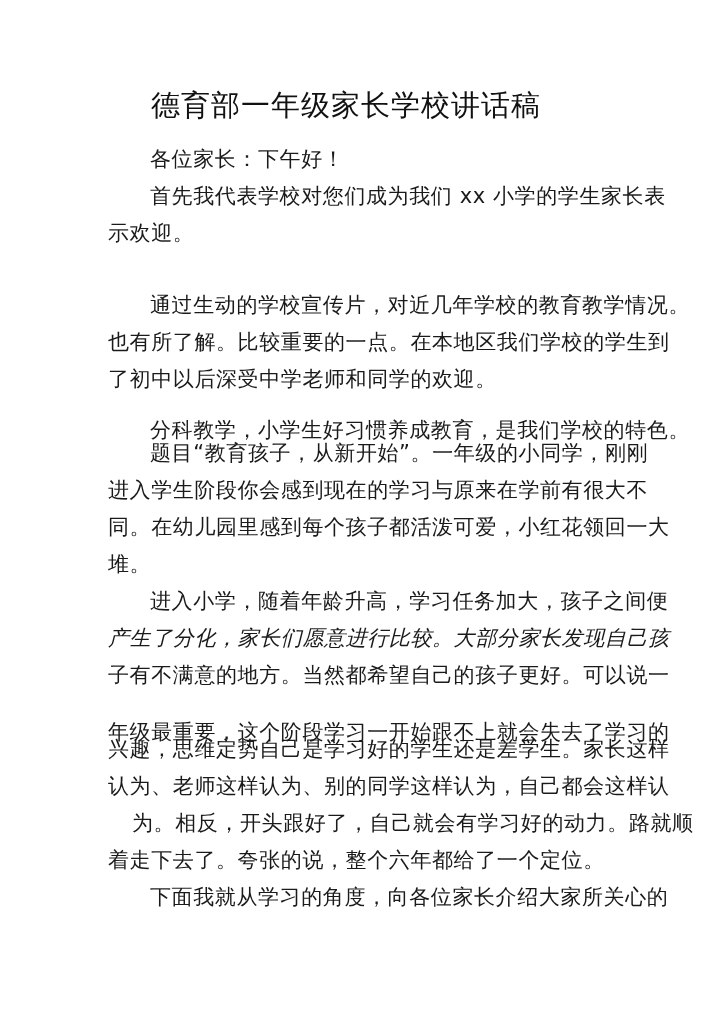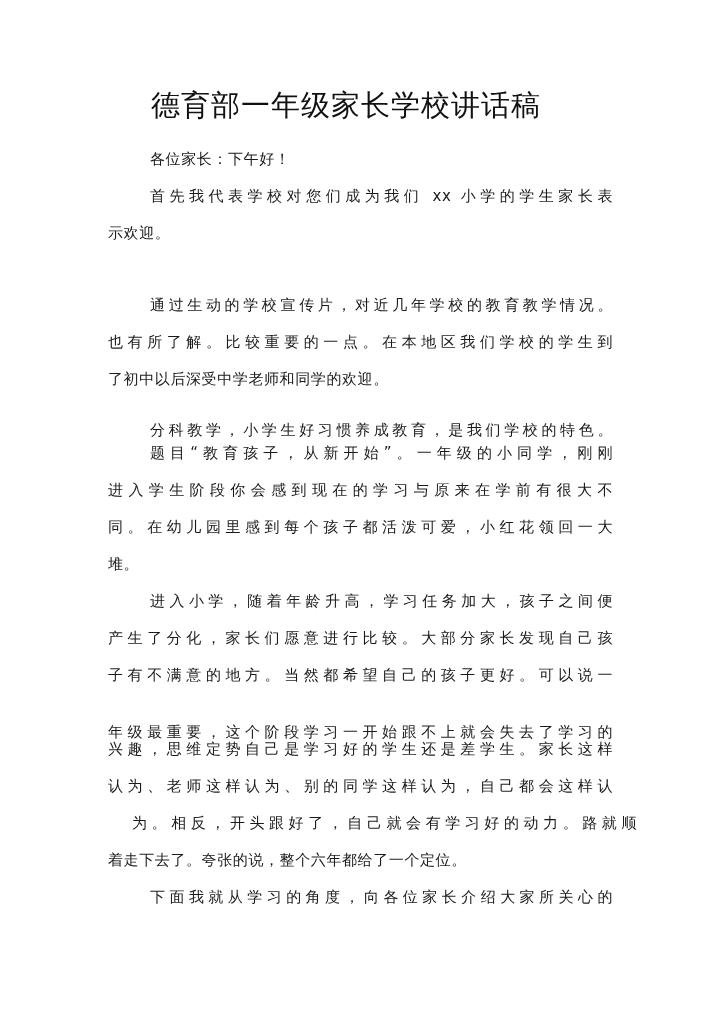--- a/index.html
+++ b/index.html
@@ -1,21 +1,21 @@
 <!DOCTYPE html>
 <html><head>
   <meta charset="utf-8">
   <style>
     html, body { margin: 0; padding: 0; background: #ffffff; }
     body { width: 720px; height: 1017px; position: relative; overflow: hidden;
            font-family: "DejaVu Sans", "Liberation Sans", sans-serif; color: #1a1a1a; }
     .page { position: absolute; left: 0; top: 0; width: 720px; height: 1017px; background: #fff; }
     .title { position: absolute; left: 0; width: 692px; top: 86px; text-align: center;
              font-family: "DejaVu Serif", "Liberation Serif", serif; font-size: 29px; letter-spacing: 1px; color: #111; }
-    .line { position: absolute; left: 108px; width: 505px; font-size: 15px; white-space: nowrap;
+    .line { position: absolute; left: 108px; width: 505px; font-size: 21px; white-space: nowrap;
             letter-spacing: 0.6px; line-height: 26px; }
     .indent { left: 150px; width: 463px; }
     .justify { text-align-last: justify; text-align: justify; }
   </style>
 </head>
 <body>
 
 <div class="page">
   <div class="title">德育部一年级家长学校讲话稿</div>
   <div id="body-lines">
@@ -24,21 +24,21 @@
       <div class="line" style="top: 220px;">示欢迎。</div>
       <div class="line indent justify" style="top: 292px;">通过生动的学校宣传片，对近几年学校的教育教学情况。</div>
       <div class="line justify" style="top: 329px;">也有所了解。比较重要的一点。在本地区我们学校的学生到</div>
       <div class="line" style="top: 366px;">了初中以后深受中学老师和同学的欢迎。</div>
       <div class="line indent justify" style="top: 417px;">分科教学，小学生好习惯养成教育，是我们学校的特色。</div>
       <div class="line indent justify" style="top: 440px;">题目“教育孩子，从新开始”。一年级的小同学，刚刚</div>
       <div class="line justify" style="top: 477px;">进入学生阶段你会感到现在的学习与原来在学前有很大不</div>
       <div class="line justify" style="top: 514px;">同。在幼儿园里感到每个孩子都活泼可爱，小红花领回一大</div>
       <div class="line" style="top: 551px;">堆。</div>
       <div class="line indent justify" style="top: 588px;">进入小学，随着年龄升高，学习任务加大，孩子之间便</div>
-      <div class="line justify" style="top: 625px;">产生了分化，家长们愿意进行比较。大部分家长发现自己孩</div>
+      <div class="line justify" style="top: 625px; font-style: italic;">产生了分化，家长们愿意进行比较。大部分家长发现自己孩</div>
       <div class="line justify" style="top: 662px;">子有不满意的地方。当然都希望自己的孩子更好。可以说一</div>
       <div class="line justify" style="top: 699px; margin-top: 20px;">年级最重要，这个阶段学习一开始跟不上就会失去了学习的</div>
       <div class="line justify" style="top: 736px;">兴趣，思维定势自己是学习好的学生还是差学生。家长这样</div>
       <div class="line justify" style="top: 773px;">认为、老师这样认为、别的同学这样认为，自己都会这样认</div>
       <div class="line justify" style="top: 810px; margin-left: 24px;">为。相反，开头跟好了，自己就会有学习好的动力。路就顺</div>
       <div class="line" style="top: 847px;">着走下去了。夸张的说，整个六年都给了一个定位。</div>
       <div class="line indent justify" style="top: 884px;">下面我就从学习的角度，向各位家长介绍大家所关心的</div>
     </div>
 </div>
 

